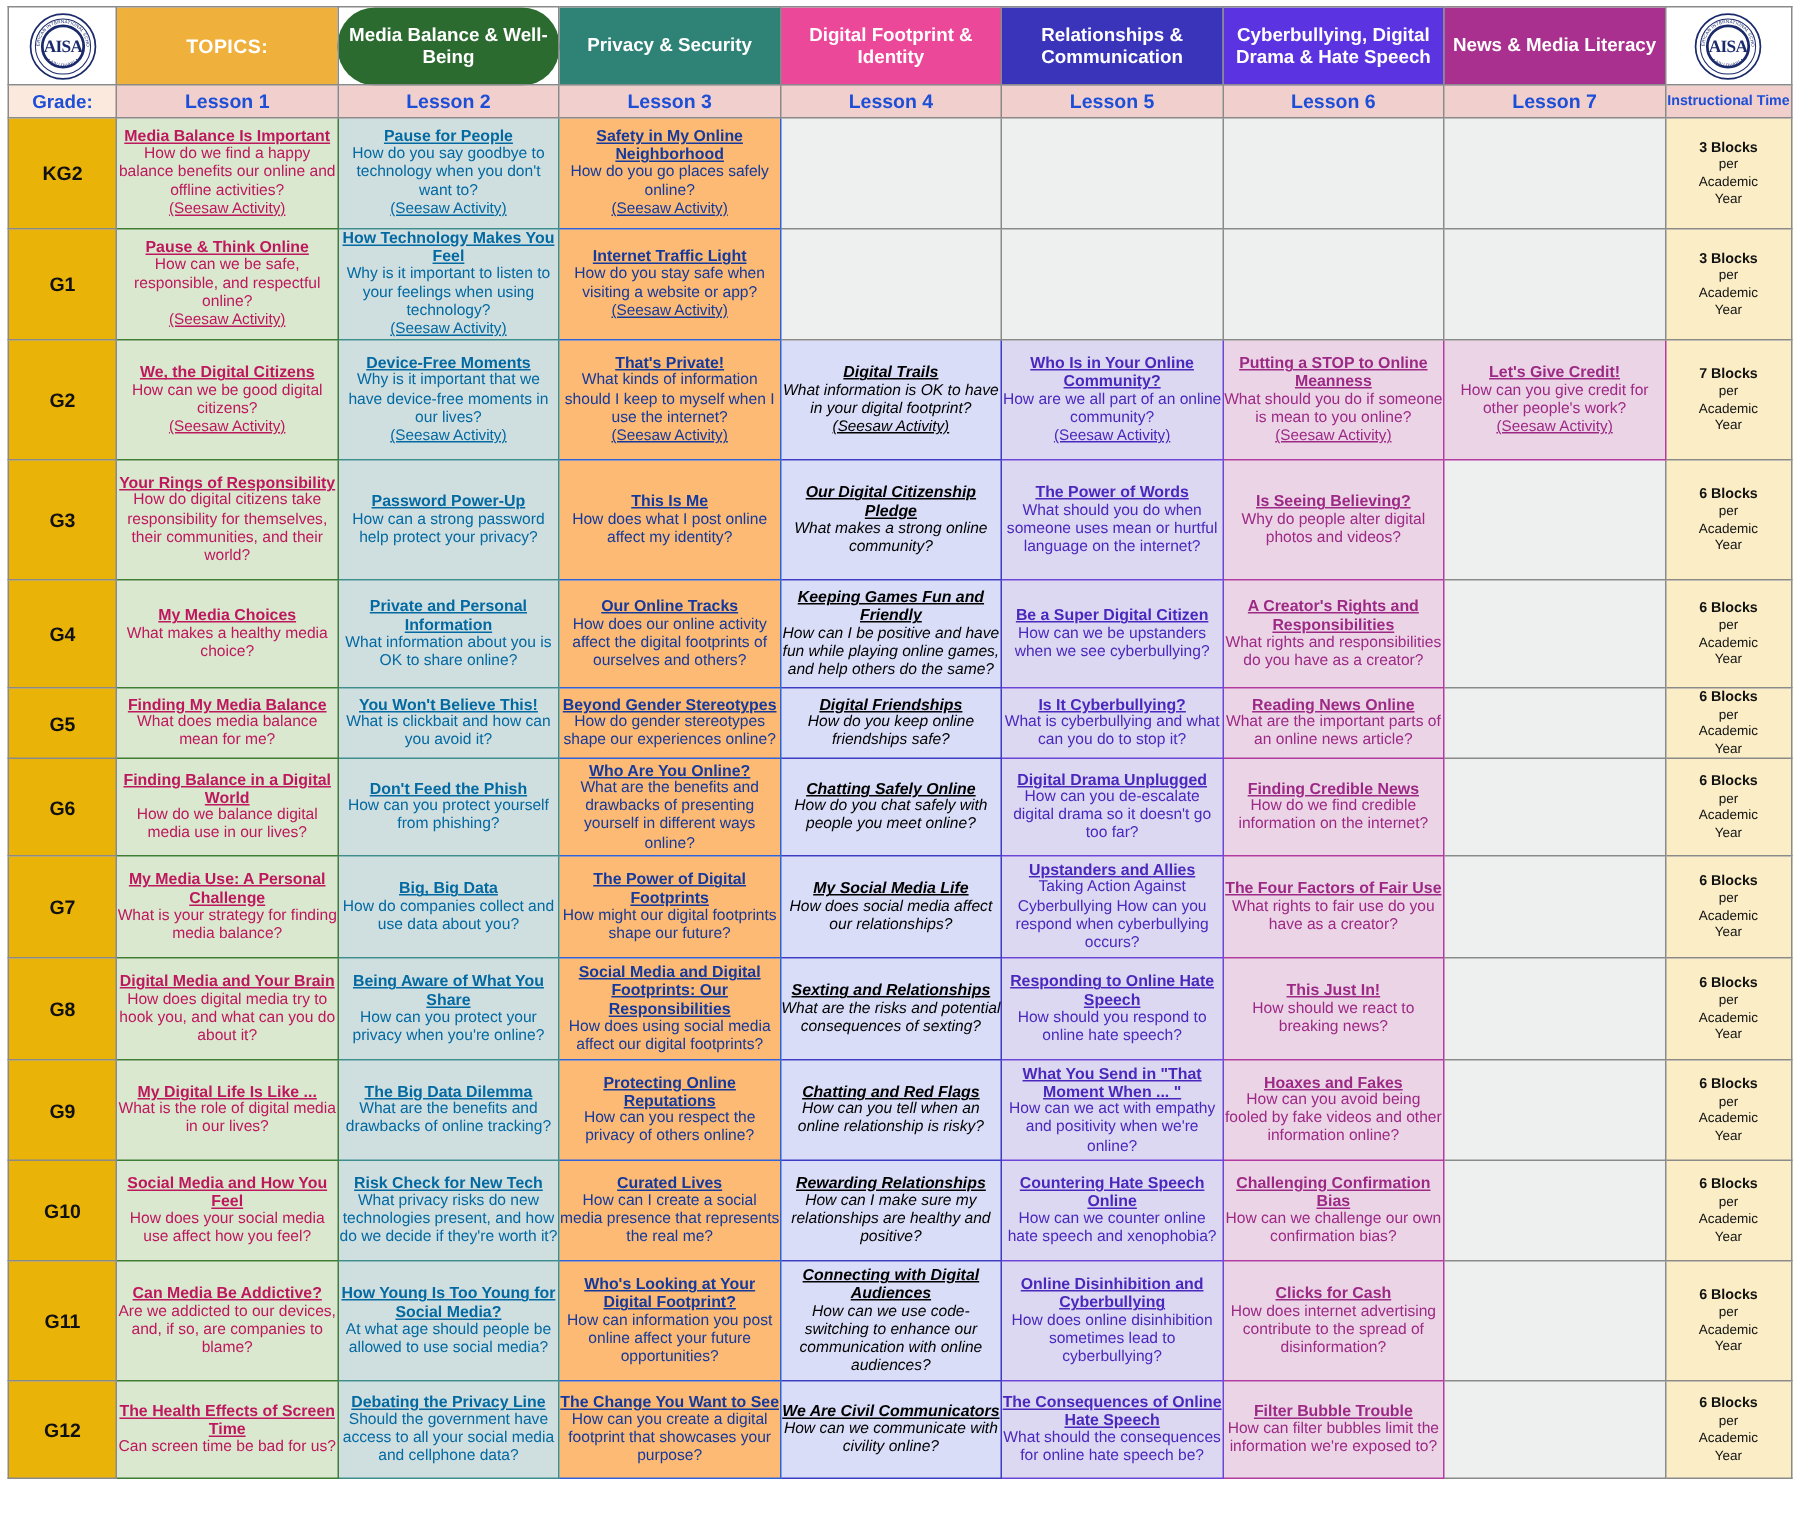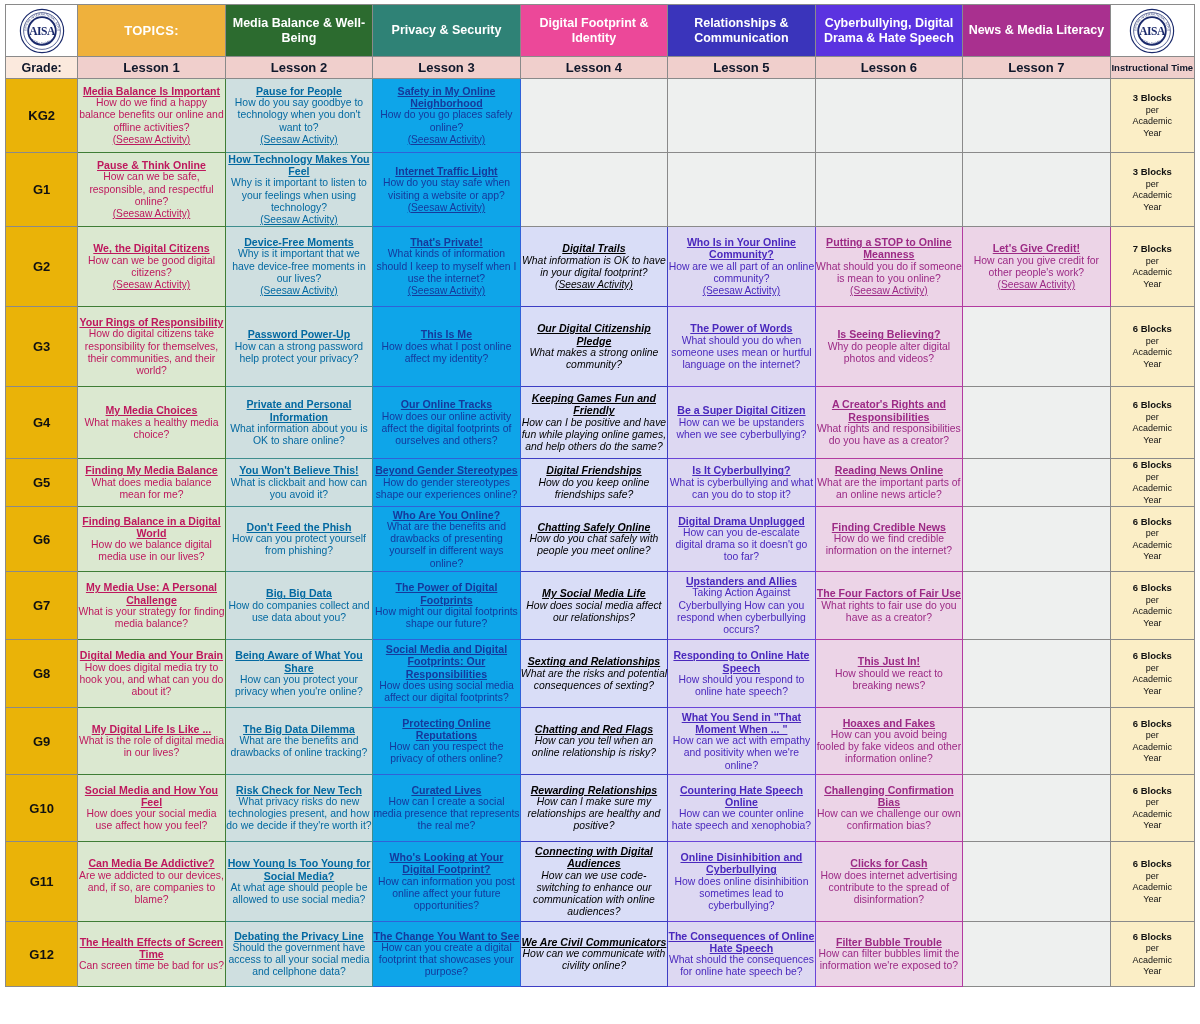--- a/index.html
+++ b/index.html
@@ -37,48 +37,48 @@
     border-left:1px solid #8a8a8a !important;
   }
   .hdr-topics {
     background:#efb13c; color:#fff; font-weight:bold; font-size:13px;
     letter-spacing:.3px;
   }
   .hdr-strand {
     color:#fff; font-weight:bold; font-size:12.5px; line-height:15px;
     padding:2px 4px;
   }
-  .s-green  { background:#2c6b2f; }
+  .s-green  { background:#2c6b2f;border-radius:25px; }
   .s-teal   { background:#2f8276; }
   .s-blue   { background:#ec4899;margin-top:18px; }
   .s-indigo { background:#3a34bb; }
   .s-violet { background:#5b33e0;margin-left:18px; }
   .s-magenta{ background:#a9308f; }
 
   
-  tr.hdr-les td { height: 22px; text-align:center; background:#f0cfcc; font-weight:bold; font-size:13px; color:#0f172a; }
+  tr.hdr-les td { height: 22px; text-align:center; background:#f0cfcc; font-weight:bold; font-size:13px; color:#1d4ed8; }
   tr.hdr-les td.grade-h { background:#fbe9dd; font-size:12.5px; }
   tr.hdr-les td.time-h  { background:#f0cfcc; font-size:9.5px; }
 
   
   td.grade {
     background:#eab308; text-align:center; font-weight:bold; font-size:13px; color:#111;
   }
   td.cell { padding:3px 4px; text-align:center; line-height:12.2px; }
   td.cell .t {
     font-weight:bold; font-size:10.6px; text-decoration:underline; display:block;
   }
   td.cell .q { font-size:10.4px; display:block; }
   td.cell .s { font-size:10.2px; text-decoration:underline; display:block; }
   td.cell.empty { background:#eef0ef; }
 
   
   .p-green  { background:#dbe8d0; color:#be185d; border:1px solid #3f7d35 !important; }
   .p-teal   { background:#cfdfe0; color:#0369a1; border:1px solid #3f8e8e !important; }
-  .p-blue   { background:#0ea5e9; color:#15399c; border:1px solid #2f62d8 !important; }
+  .p-blue   { background:#fdba74; color:#15399c; border:1px solid #2f62d8 !important; }
   .p-indigo { background:#d9ddf7; color:#000000; border:1px solid #3d3dc4 !important;font-style:italic; }
   .p-violet { background:#ddd8f2; color:#4a28bd; border:1px solid #6a45d8 !important; }
   .p-magenta{ background:#ecd4e7; color:#9c2a85; border:1px solid #b23ba0 !important; }
 
   td.time {
     background:#fbeec6; text-align:center; font-size:9px; line-height:11.5px; color:#111;
     padding:2px;
   }
   td.time b { font-size:9.5px; }
 

